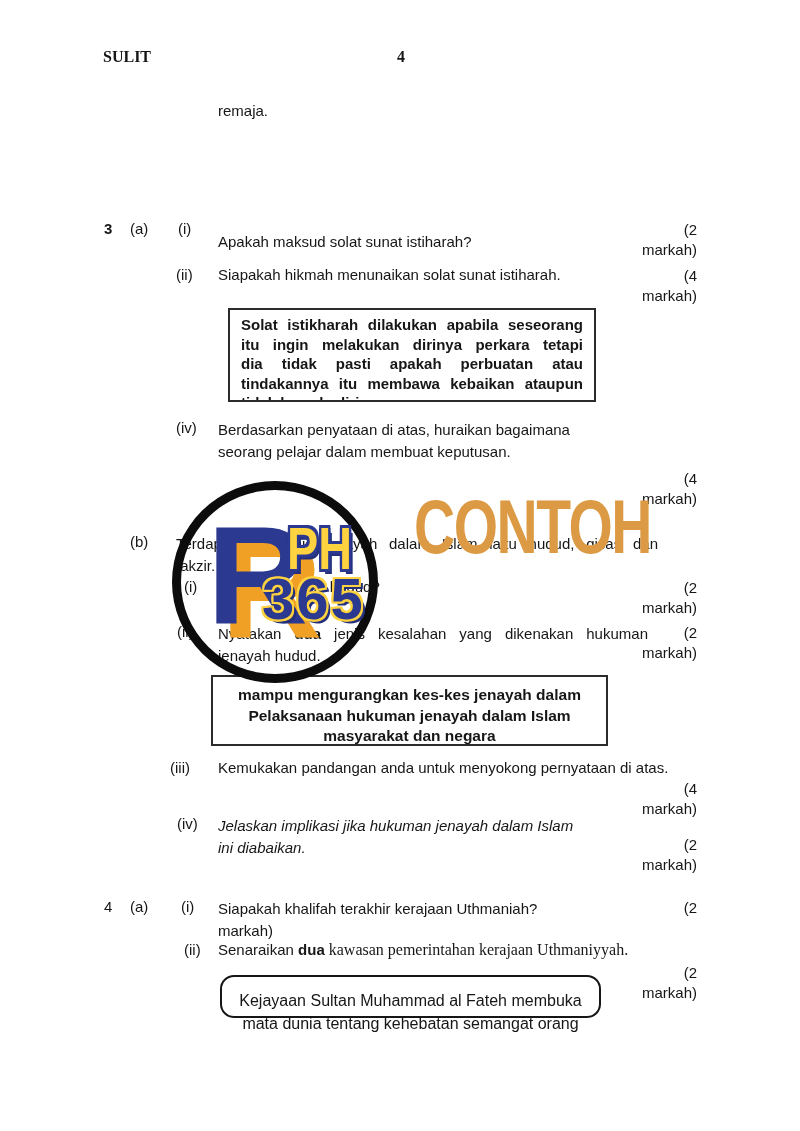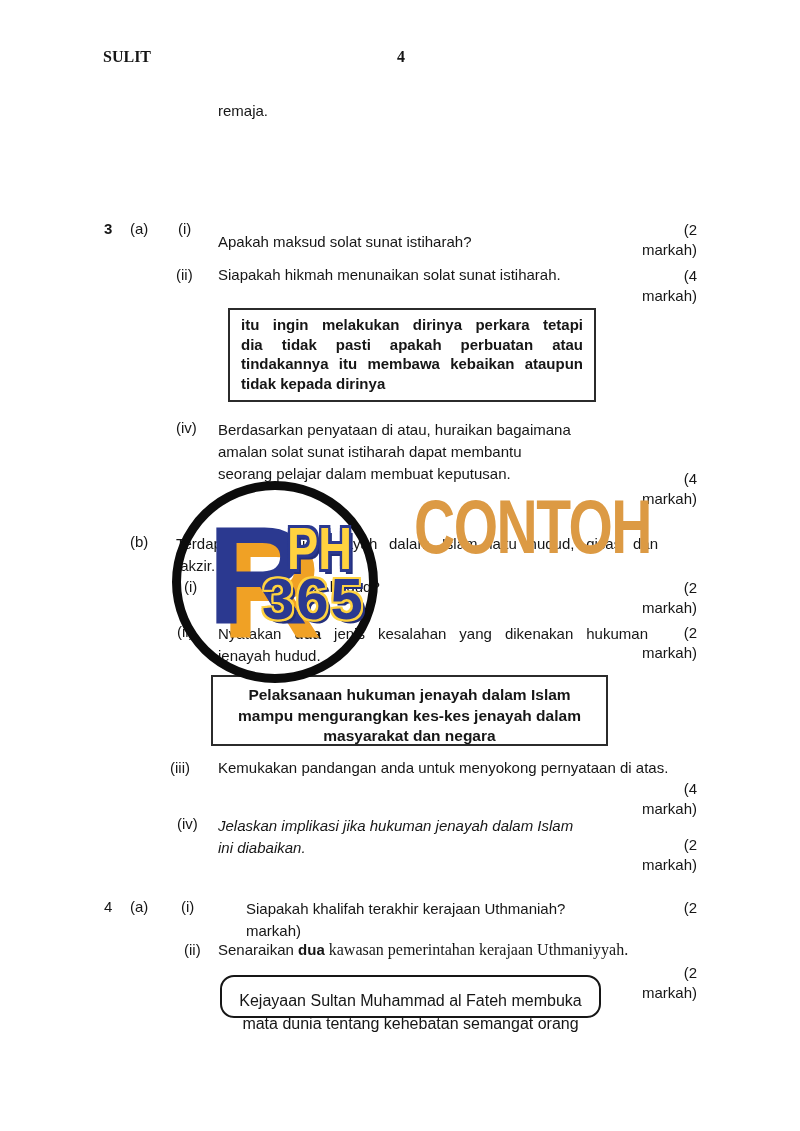--- a/index.html
+++ b/index.html
@@ -53,30 +53,30 @@
   </div>
 
   <div class="abs" style="left:176px;top:266px;">(ii)</div>
   <div class="abs" style="left:218px;top:266px;">Siapakah hikmah menunaikan solat sunat istiharah.</div>
   <div class="marks" style="top:266px;">
     <div>(4</div>
     <div>markah)</div>
   </div>
 
   <div class="abs qbox" style="left:228px;top:308px;width:368px;height:94px;padding:5px 11px 0;">
+    <div class="box1line jline">Solat istikharah dilakukan apabila seseorang</div>
     <div class="box1line jline">itu ingin melakukan dirinya perkara tetapi</div>
     <div class="box1line jline">dia tidak pasti apakah perbuatan atau</div>
     <div class="box1line jline">tindakannya itu membawa kebaikan ataupun</div>
     <div class="box1line">tidak kepada dirinya</div>
   </div>
 
   <div class="abs" style="left:176px;top:419px;">(iv)</div>
   <div class="abs lh22" style="left:218px;top:419px;width:420px;">
-    <div>Berdasarkan penyataan di atau, huraikan bagaimana</div>
-    <div>amalan solat sunat istiharah dapat membantu</div>
+    <div>Berdasarkan penyataan di atas, huraikan bagaimana</div>
     <div>seorang pelajar dalam membuat keputusan.</div>
   </div>
   <div class="marks" style="top:469px;">
     <div>(4</div>
     <div>markah)</div>
   </div>
 
   <div class="abs" style="left:130px;top:533px;">(b)</div>
   <div class="abs lh22" style="left:176px;top:533px;width:482px;">
     <div class="jline">Terdapat tiga jenis jenayah dalam Islam iaitu hudud, qisas dan</div>
@@ -94,22 +94,22 @@
   <div class="abs lh22" style="left:218px;top:623px;width:430px;">
     <div class="jline"><span>Nyatakan </span><span class="b">dua</span><span> jenis kesalahan yang dikenakan hukuman</span></div>
     <div>jenayah hudud.</div>
   </div>
   <div class="marks" style="top:623px;">
     <div>(2</div>
     <div>markah)</div>
   </div>
 
   <div class="abs box2" style="left:211px;top:675px;width:397px;height:71px;">
+    <div>mampu mengurangkan kes-kes jenayah dalam</div>
     <div>Pelaksanaan hukuman jenayah dalam Islam</div>
-    <div>mampu mengurangkan kes-kes jenayah dalam</div>
     <div>masyarakat dan negara</div>
   </div>
 
   <div class="abs" style="left:170px;top:759px;">(iii)</div>
   <div class="abs" style="left:218px;top:759px;white-space:nowrap;">Kemukakan pandangan anda untuk menyokong pernyataan di atas.</div>
   <div class="marks" style="top:779px;">
     <div>(4</div>
     <div>markah)</div>
   </div>
 
@@ -119,21 +119,21 @@
     <div>ini diabaikan.</div>
   </div>
   <div class="marks" style="top:835px;">
     <div>(2</div>
     <div>markah)</div>
   </div>
 
   <div class="abs" style="left:104px;top:898px;">4</div>
   <div class="abs" style="left:130px;top:898px;">(a)</div>
   <div class="abs" style="left:181px;top:898px;">(i)</div>
-  <div class="abs lh22" style="left:218px;top:898px;width:420px;margin-left:28px;">
+  <div class="abs lh22" style="left:218px;top:898px;width:420px;">
     <div>Siapakah khalifah terakhir kerajaan Uthmaniah?</div>
     <div>markah)</div>
   </div>
   <div class="marks" style="top:898px;">
     <div>(2</div>
   </div>
 
   <div class="abs" style="left:184px;top:941px;">(ii)</div>
   <div class="abs" style="left:218px;top:941px;white-space:nowrap;"><span>Senaraikan </span><span class="b">dua</span><span class="serif" style="font-size:16px;font-family:Liberation Serif, serif;"> kawasan pemerintahan kerajaan Uthmaniyyah.</span></div>
   <div class="marks" style="top:963px;">

